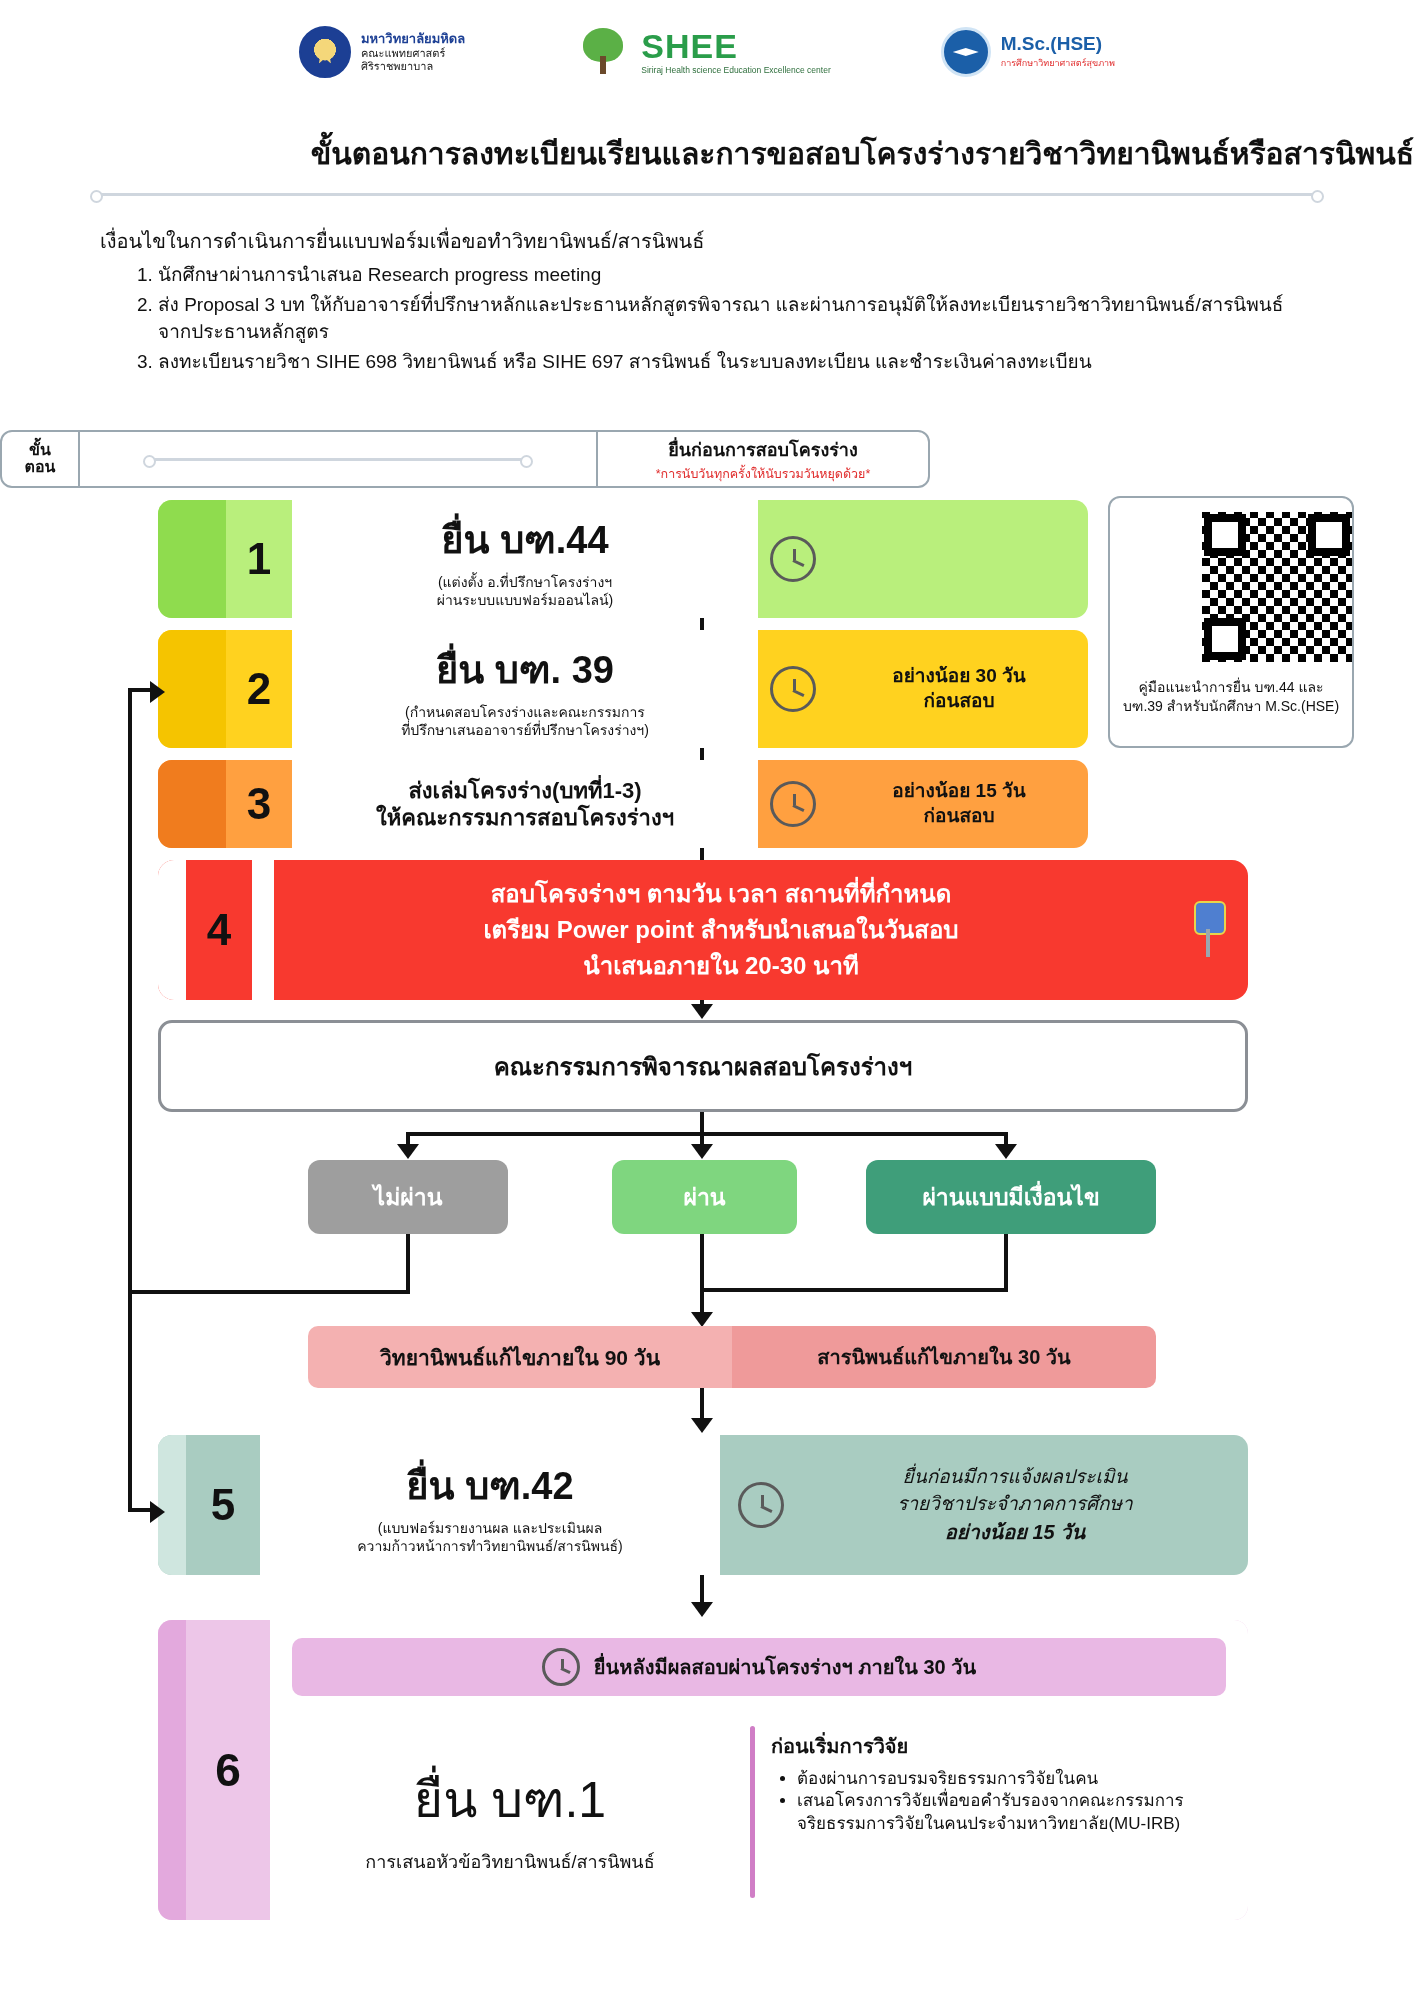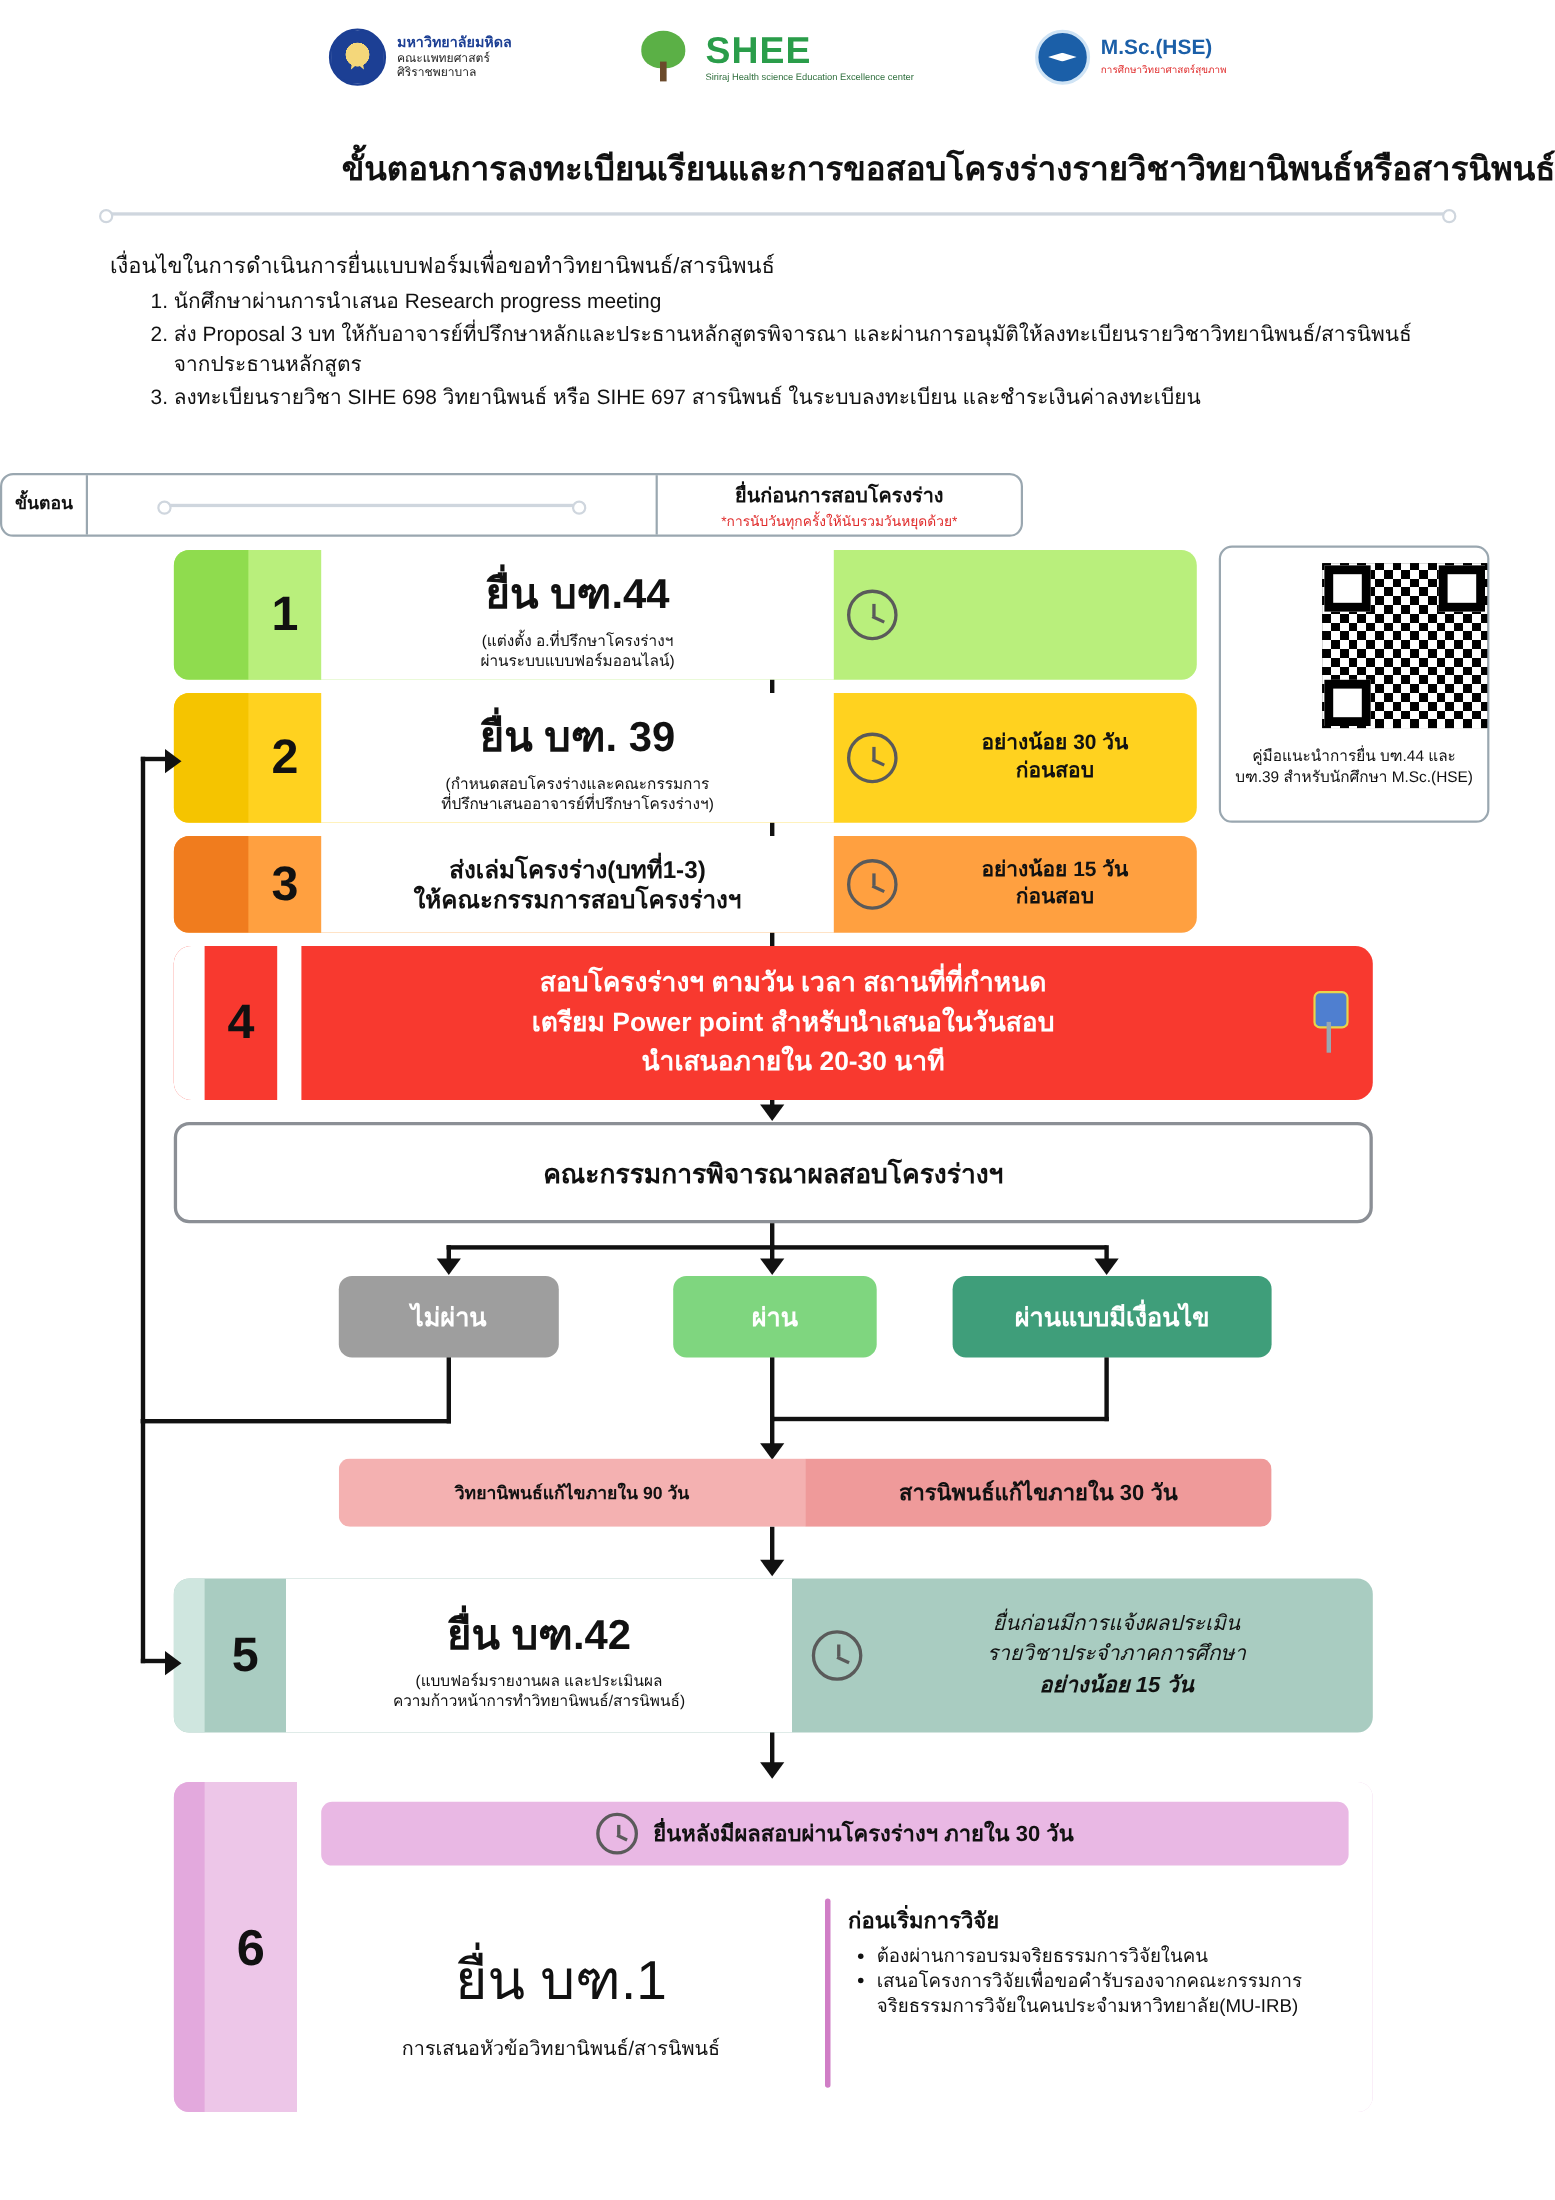--- a/index.html
+++ b/index.html
@@ -109,21 +109,21 @@
 
   
   .head-row{
     left:158px; top:0; width:930px; height:58px;
     border:2px solid #9aa7b0; border-radius:12px; background:#fff;
     display:flex; align-items:center;
   }
   .head-step{
     width:78px; text-align:center; font-size:16px; font-weight:bold; line-height:1.05;
     border-right:2px solid #9aa7b0; height:100%;
-    display:flex;flex-direction:row;justify-content:center;align-items:center;
+    display:flex;flex-direction:column;justify-content:center;align-items:center;
   }
   .head-mid{ flex:1; display:flex; align-items:center; justify-content:center; border-right:2px solid #9aa7b0; height:100%;}
   .head-line{ width:380px; height:3px; background:#cfd6de; position:relative;}
   .head-line::before,.head-line::after{content:"";position:absolute;top:-3px;width:9px;height:9px;border:2px solid #cfd6de;border-radius:50%;background:#fff;}
   .head-line::before{left:-5px;} .head-line::after{right:-5px;}
   .head-right{ width:330px; text-align:center; padding:0 6px;}
   .head-right .t1{ font-size:18px; font-weight:bold;}
   .head-right .t2{ font-size:12.5px; color:#e02b2b;}
 
   .step-num{
@@ -188,21 +188,21 @@
     font-size:23px; font-weight:bold; color:#fff;
   }
   .res-fail{ left:308px; top:730px; width:200px; background:#9e9e9e;}
   .res-pass{ left:612px; top:730px; width:185px; background:#7fd67f;}
   .res-cond{ left:866px; top:730px; width:290px; background:#3f9e7a;}
 
   .revise{
     position:absolute; left:308px; top:896px; width:848px; height:62px;
     border-radius:10px; overflow:hidden; display:flex;
   }
-  .revise .a{ flex:1; background:#f4b1b1; display:flex;align-items:center;justify-content:center; font-size:16px; font-weight:bold;}
+  .revise .a{ flex:1; background:#f4b1b1; display:flex;align-items:center;justify-content:center; font-size:21px; font-weight:bold;}
   .revise .b{ flex:1; background:#ef9a9a; display:flex;align-items:center;justify-content:center; font-size:20px; font-weight:bold;}
 
   
   .r5{ left:158px; top:1005px; width:1090px; height:140px; background:#a9ccc1; border-radius:14px;}
   .r5 .lbl{ width:28px; background:#cfe6df;}
   .r5 .numbox{ width:74px; display:flex;align-items:center;justify-content:center;}
   .r5 .mid{ width:460px; background:#fff; display:flex;flex-direction:column;align-items:center;justify-content:center;}
   .r5 .right{ flex:1; display:flex; align-items:center; gap:16px; padding:0 18px;font-style:italic;}
 
   

